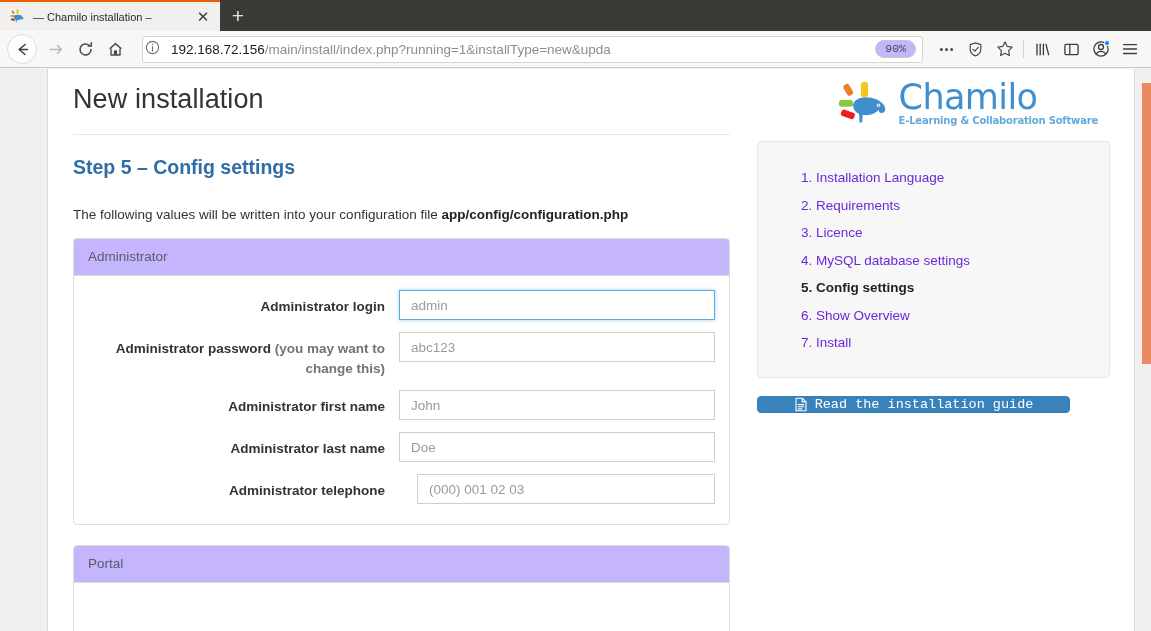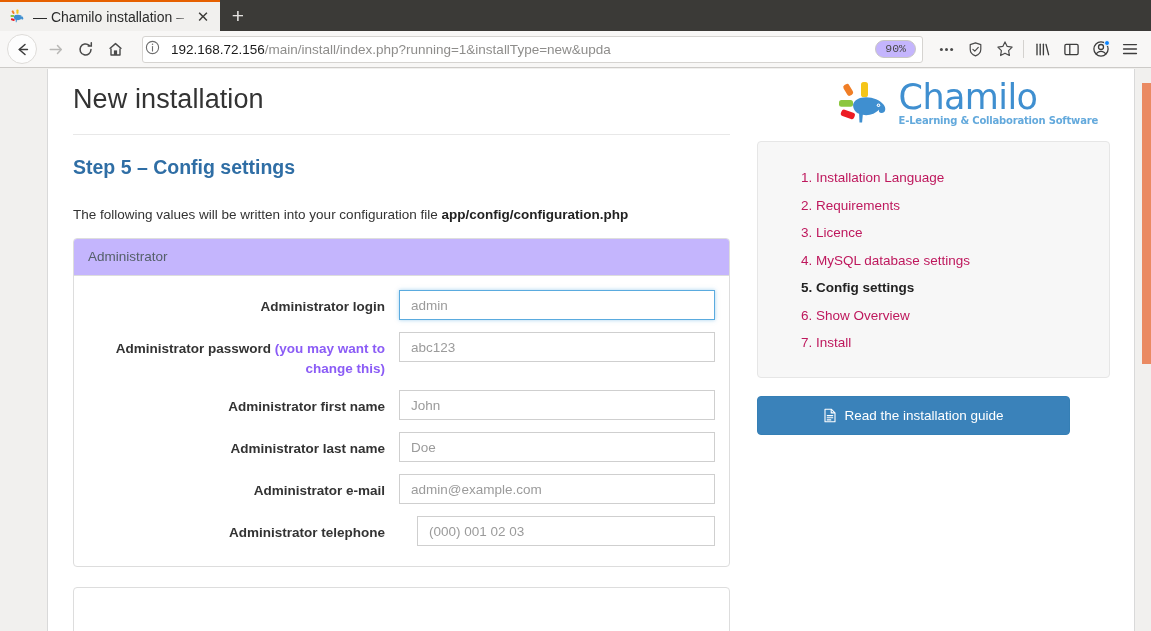--- a/index.html
+++ b/index.html
@@ -27,21 +27,21 @@
     display: flex; align-items: center;
     padding: 0 8px 0 10px;
     position: relative;
   }
   .tab-favicon {
     width: 16px; height: 16px; flex: 0 0 16px;
     position: relative; margin-right: 7px;
   }
   .tab-title {
     flex: 1 1 auto;
-    font-size: 14px;
+    font-size: 11px;
     color: #2b2b2b;
     white-space: nowrap;
     overflow: hidden;
     -webkit-mask-image: linear-gradient(to right, #000 86%, transparent 100%);
     mask-image: linear-gradient(to right, #000 86%, transparent 100%);
   }
   .tab-close {
     width: 18px; height: 18px; flex: 0 0 18px;
     color: #3b3a37; font-size: 15px; line-height: 17px;
     text-align: center;
@@ -187,21 +187,21 @@
   .form-row:last-child { margin-bottom: 2px; gap: 18px; }
   .form-label {
     width: 311px; flex: 0 0 311px;
     text-align: right;
     padding: 7px 14px 0 0;
     font-size: 13.5px;
     font-weight: bold;
     color: #333333;
     line-height: 1.45;
   }
-  .form-label .warn { color: #8b5cf6; }
+  .form-label .warn { color: #737373; }
   .form-control {
     flex: 1 1 auto;
     height: 30px;
     border: 1px solid #cfcfcf;
     border-radius: 0;
     background: #fff;
     padding: 0 11px;
     font-size: 13.5px;
     color: #9b9b9b;
     font-family: "Liberation Sans", sans-serif;
@@ -235,39 +235,40 @@
 
   .steps-box {
     margin-top: 15px;
     background: #f7f7f7;
     border: 1px solid #e6e6e6;
     border-radius: 4px;
     padding: 22px 0 20px 43px;
   }
   .step-item {
     font-size: 13.5px;
-    color: #be185d;
+    color: #6d28d9;
     padding: 5px 0;
     line-height: 1.3;
   }
   .step-item.active { font-weight: bold; color: #222222; }
 
   .guide-btn {
     margin-top: 18px;
     width: 313px;
-    height: 39px;
+    height: 17px;
     background: #3a82ba;
     border: 1px solid #357fb5;
     border-radius: 4px;
     color: #ffffff;
     font-size: 13.5px;
     display: flex;
     align-items: center;
     justify-content: center;
     gap: 7px;
+    font-family: Liberation Mono, monospace;
   }
   .guide-btn svg { display: block; }
 </style>
 </head>
 <body>
 
 <div class="browser">
 
   <div class="tabstrip">
     <div class="tab">
@@ -404,34 +405,31 @@
               <div class="form-row">
                 <div class="form-label">Administrator first name</div>
                 <div class="form-control">John</div>
               </div>
 
               <div class="form-row">
                 <div class="form-label">Administrator last name</div>
                 <div class="form-control">Doe</div>
               </div>
 
-              <div class="form-row">
-                <div class="form-label">Administrator e-mail</div>
-                <div class="form-control">admin@example.com</div>
-              </div>
 
               <div class="form-row">
                 <div class="form-label">Administrator telephone</div>
                 <div class="form-control">(000) 001 02 03</div>
               </div>
 
             </div>
           </div>
 
           <div class="panel" style="margin-top:20px;">
+            <div class="panel-head">Portal</div>
             <div class="panel-body" style="height:120px"></div>
           </div>
         </div>
 
         <div class="col-right">
 
           <div class="logo-wrap">
             <div class="logo">
               <span class="logo-mark">
                 <svg width="56" height="44" viewBox="0 0 56 44">

